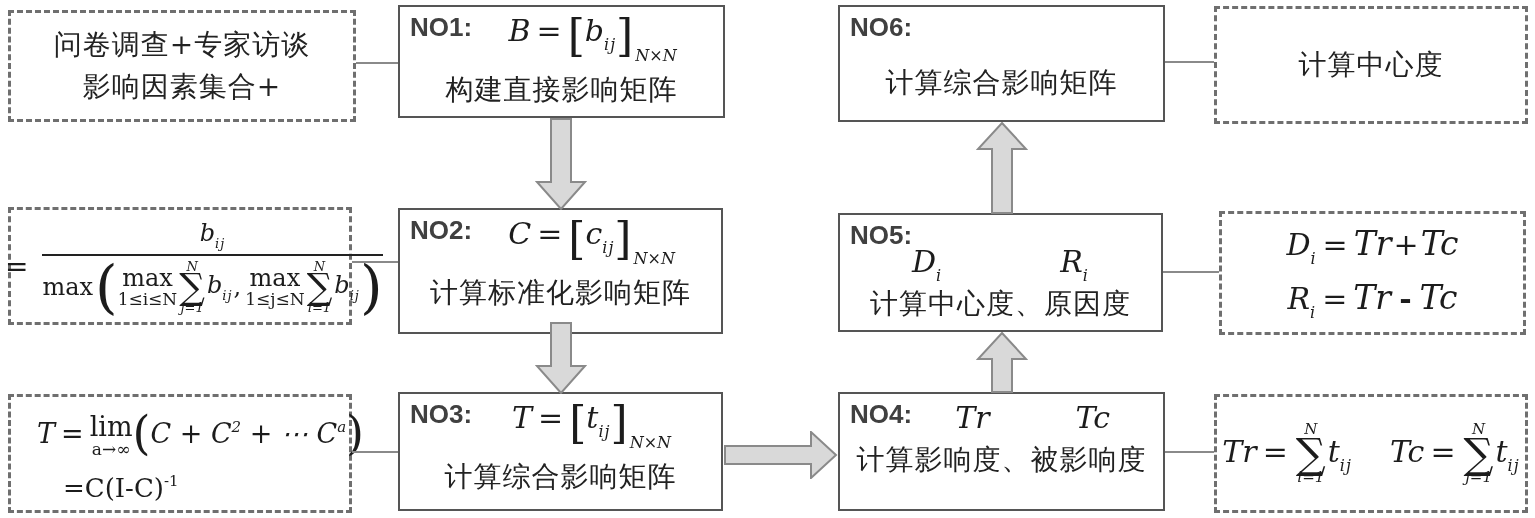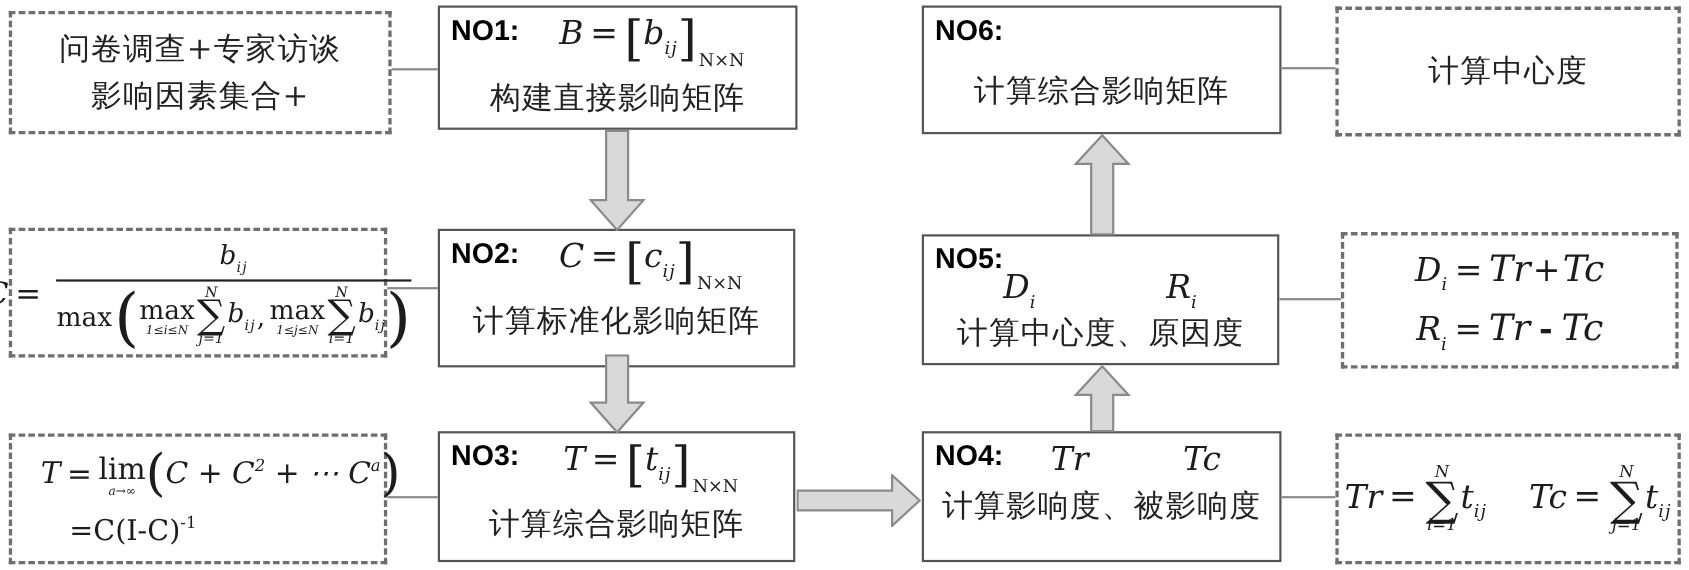--- a/index.html
+++ b/index.html
@@ -8,36 +8,36 @@
     font-family:"DejaVu Serif","Liberation Serif",serif; color:#1c1c1c;
     overflow:hidden;
   }
   .box { position:absolute; background:#fff; box-sizing:border-box; }
   .solid  { border:2px solid #555; }
   .dashed { border:3px dashed #6f6f6f; }
   .connector { position:absolute; height:2px; background:#8a8a8a; }
   .arrow { position:absolute; }
   .arrow path { fill:#d9d9d9; stroke:#8a8a8a; stroke-width:2; }
 
-  .no-label { font-family:"Liberation Sans","DejaVu Sans",sans-serif; font-weight:bold; font-size:26px; color:#000000; line-height:1.1; }
+  .no-label { font-family:"Liberation Sans","DejaVu Sans",sans-serif; font-weight:bold; font-size:26px; color:#404040; line-height:1.1; }
   .cn { font-size:28px; letter-spacing:1px; color:#222; }
   .caption { text-align:center; margin-top:6px; }
 
   .norow { display:flex; align-items:flex-start; padding:6px 10px 0 10px; }
   .noformula { flex:1; text-align:center; font-size:30px; white-space:nowrap; }
 
   .mi { font-style:italic; }
   .mo { font-style:normal; margin:0 6px; }
   .brk { font-style:normal; font-size:44px; font-weight:300; line-height:0; vertical-align:-10px; }
   .msub { font-size:16px; font-style:italic; vertical-align:-9px; letter-spacing:1px; }
-  .mdim { font-size:16px; vertical-align:-20px; margin-left:2px; }
+  .mdim { font-size:16px; font-style:italic; vertical-align:-20px; margin-left:2px; }
   .sup  { font-size:15px; font-style:italic; vertical-align:11px; }
 
   .stack { display:inline-flex; flex-direction:column; align-items:center; line-height:1; vertical-align:middle; }
-  .stack .b { font-size:11px; font-style:italic; margin-top:1px; }
+  .stack .b { font-size:17px; margin-top:1px; }
   .sig { display:inline-flex; flex-direction:column; align-items:center; line-height:0.85; vertical-align:middle; margin:0 2px; }
   .sig .t, .sig .bm { font-size:13px; font-style:italic; }
   .sig .g { font-size:36px; font-style:normal; }
   .bigp { font-style:normal; font-size:58px; font-weight:200; line-height:0; vertical-align:middle; }
 
   .fcenter { height:100%; display:flex; align-items:center; justify-content:center; }
   .frac { display:inline-flex; flex-direction:column; align-items:center; vertical-align:middle; margin-left:8px; }
   .frac .num { font-size:24px; padding-bottom:3px; }
   .frac .den { border-top:2px solid #222; padding-top:5px; display:flex; align-items:center; font-size:24px; white-space:nowrap; }
 

